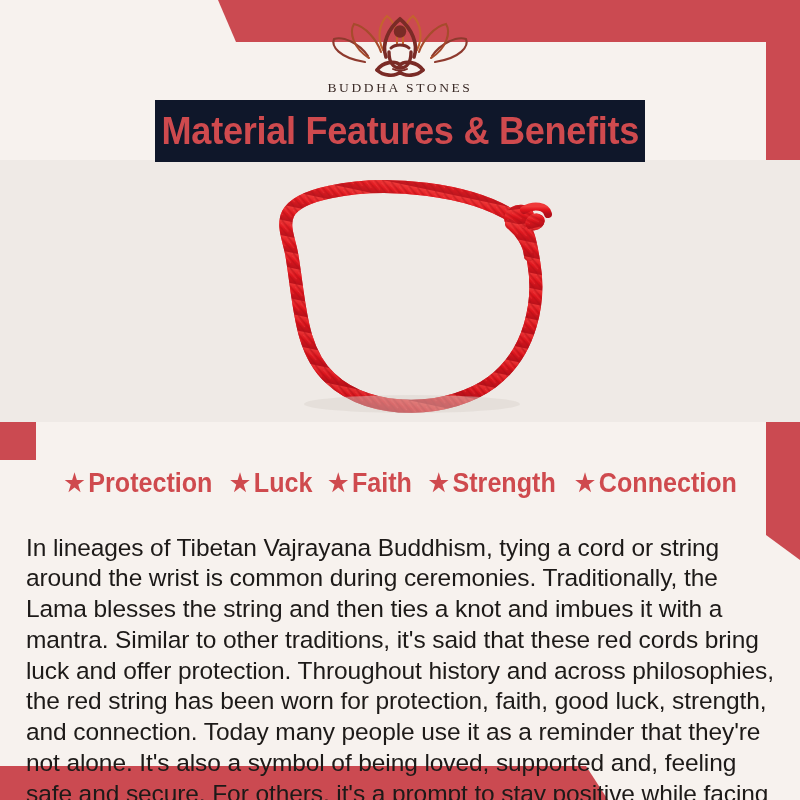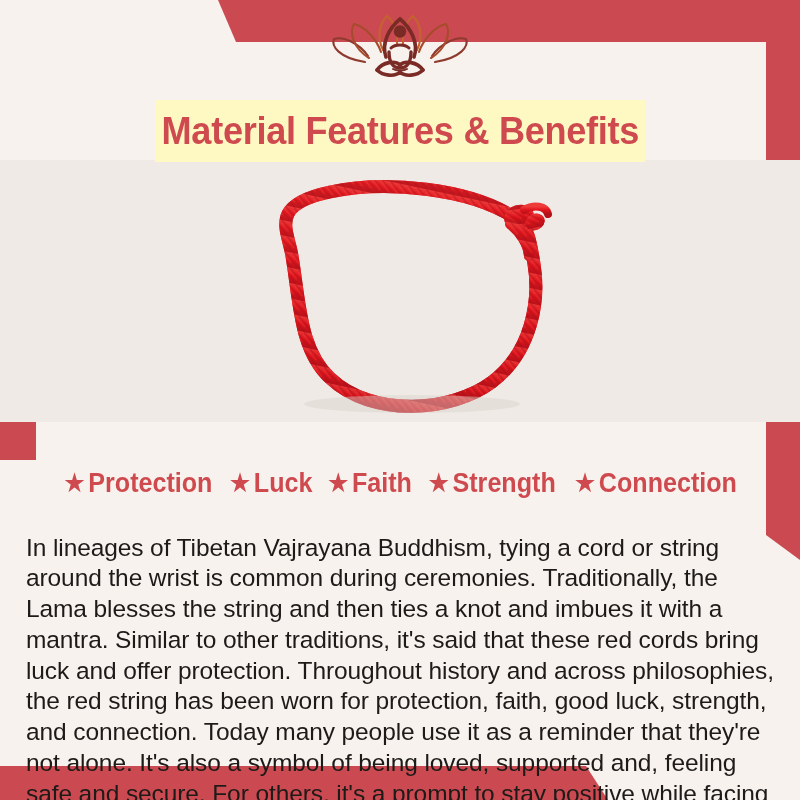--- a/index.html
+++ b/index.html
@@ -67,21 +67,21 @@
     letter-spacing: 2.6px;
     color: #3a2a26;
     font-weight: 400;
   }
 
   
   .title-banner {
     position: absolute;
     left: 155px; top: 100px;
     width: 490px; height: 62px;
-    background: #fef9c3;
+    background: #0f172a;
     display: flex;
     align-items: center;
     justify-content: center;
     z-index: 6;
   }
   .title-text {
     font-family: "Liberation Sans Narrow", "Liberation Sans", sans-serif;
     font-weight: bold;
     font-size: 38px;
     color: #cf4a4e;
@@ -201,20 +201,21 @@
         <path d="M66 40 C 70 36, 80 36, 84 40" stroke-width="3"></path>
 
         <path d="M64 44 C 64 54, 68 60, 75 60 C 82 60, 86 54, 86 44" stroke-width="3.4"></path>
 
         <path d="M52 62 C 58 54, 70 52, 75 57 C 80 52, 92 54, 98 62" stroke-width="3.6"></path>
         <path d="M52 62 C 58 68, 70 69, 75 64 C 80 69, 92 68, 98 62" stroke-width="3.6"></path>
 
         <path d="M68 61 C 71 63, 79 63, 82 61" stroke-width="2"></path>
       </g>
     </svg>
+    <span class="logo-wordmark">BUDDHA STONES</span>
   </div>
 
   <div class="title-banner">
     <span class="title-text">Material Features &amp; Benefits</span>
   </div>
 
   <div class="photo-area">
     <svg class="bracelet-svg" width="800" height="262" viewBox="0 0 800 262">
       <defs>
         <linearGradient id="cordg" x1="0" y1="0" x2="0" y2="1">

